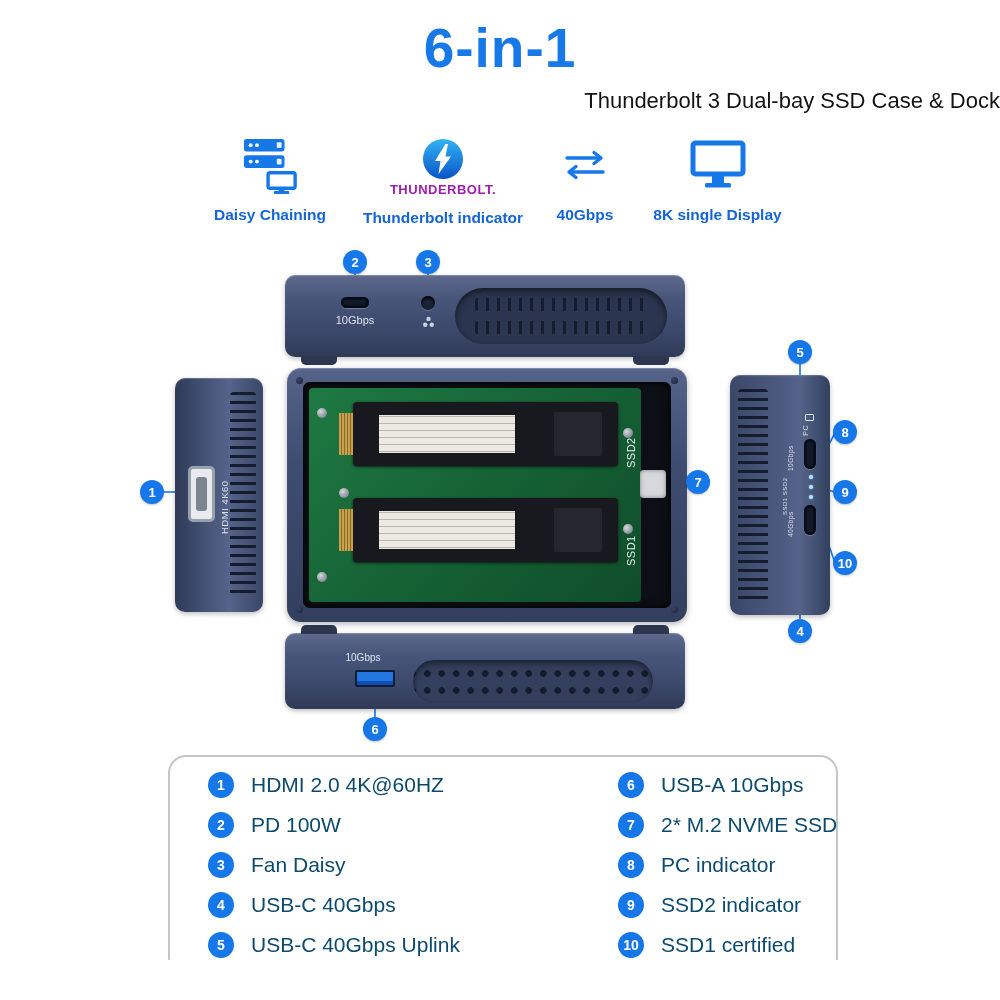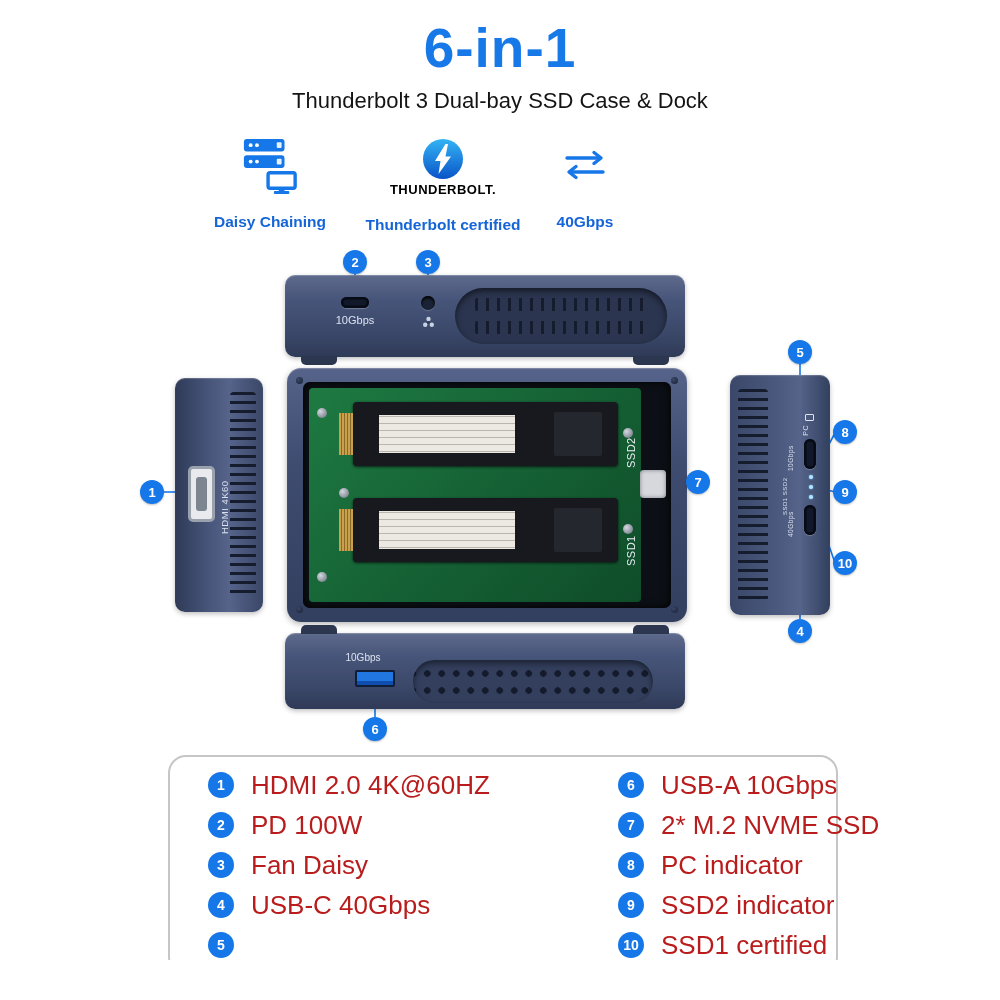--- a/index.html
+++ b/index.html
@@ -4,28 +4,28 @@
 <style>
   html,body{margin:0;padding:0;background:#fff;}
   .canvas{
     position:relative;width:1000px;height:960px;margin:0 auto;
     background:#fff;overflow:hidden;
     font-family:"Liberation Sans",sans-serif;color:#161616;
   }
   
   .title{position:absolute;top:16px;left:0;width:100%;text-align:center;
     font-size:55px;font-weight:800;color:#1778e8;letter-spacing:1px;}
-  .subtitle{position:absolute;top:88px;left:0;width:100%;text-align:center;
+  .subtitle{position:absolute;top:88px;left:0;width:100%;text-align:right;
     font-size:22px;color:#141414;}
   
   .feature{position:absolute;display:flex;flex-direction:column;align-items:center;}
   .icon-box{height:58px;display:flex;align-items:center;justify-content:center;}
   .icon-box.short{height:46px;}
-  .feature-label{margin-top:19px;font-size:15.5px;font-weight:bold;color:#1565d8;text-align:left;}
-  .tb-brand{font-size:13px;font-weight:bold;color:#000000;letter-spacing:.5px;}
+  .feature-label{margin-top:12px;font-size:15.5px;font-weight:bold;color:#1565d8;text-align:left;}
+  .tb-brand{font-size:13px;font-weight:bold;color:#a21caf;letter-spacing:.5px;}
   
   .body-h{position:absolute;border-radius:10px;
     background:linear-gradient(180deg,#5e6a8c 0%,#47557a 30%,#3a4768 72%,#2f3a57 100%);
     box-shadow:0 2px 5px rgba(0,0,0,.25), inset 0 1px 1px rgba(255,255,255,.25);}
   .body-v{position:absolute;border-radius:10px;
     background:linear-gradient(90deg,#2f3a57 0%,#47557a 38%,#56638a 62%,#3a4768 100%);
     box-shadow:0 2px 5px rgba(0,0,0,.25), inset 0 1px 1px rgba(255,255,255,.2);}
   .foot{position:absolute;width:36px;height:9px;background:#2c364e;}
   .foot.bottom{bottom:-8px;border-radius:0 0 5px 5px;}
   .foot.top{top:-8px;border-radius:5px 5px 0 0;}
@@ -103,21 +103,21 @@
   .lines-overlay{position:absolute;left:0;top:0;width:1000px;height:1000px;pointer-events:none;}
   
   .legend{position:absolute;left:168px;top:755px;width:670px;height:220px;
     border:2px solid #c6c6c6;border-radius:18px;box-sizing:border-box;background:#fff;}
   .legend-col{position:absolute;top:15px;display:flex;flex-direction:column;gap:14px;}
   .legend-col.left{left:38px;}
   .legend-col.right{left:448px;}
   .legend-row{display:flex;align-items:center;gap:17px;height:26px;}
   .legend-num{width:26px;height:26px;border-radius:50%;background:#1677e8;color:#fff;
     font-weight:700;font-size:14px;display:flex;align-items:center;justify-content:center;flex:0 0 26px;}
-  .legend-text{font-size:26px;color:#b91c1c;white-space:nowrap;}
+  .legend-text{font-size:21px;color:#0c4a6e;white-space:nowrap;}
 </style>
 </head>
 <body>
 
 <div class="canvas">
 
   <div class="title">6-in-1</div>
   <div class="subtitle">Thunderbolt 3 Dual-bay SSD Case &amp; Dock</div>
 
   <div class="feature" style="left:200px;top:136px;width:140px;">
@@ -146,35 +146,45 @@
             <linearGradient id="tbg" x1="0" y1="0" x2="0" y2="1">
           <stop offset="0" stop-color="#33b4f4"></stop>
               <stop offset="1" stop-color="#0a54c8"></stop>
         </linearGradient>
           </defs>
         <circle cx="21" cy="21" r="20" fill="url(#tbg)"></circle>
         <path d="M23.5 6 L13 23 h5.5 L16.5 36 L29 18.5 h-5.5 L26 6 Z" fill="#fff"></path>
       </svg>
     </div>
     <div class="tb-brand">THUNDERBOLT.</div>
-    <div class="feature-label">Thunderbolt certified</div>
+    <div class="feature-label">Thunderbolt indicator</div>
   </div>
 
   <div class="feature" style="left:535px;top:136px;width:100px;">
     <div class="icon-box">
       <svg width="46" height="30" viewBox="0 0 46 30" fill="none" stroke="#1677e8" stroke-width="3.4" stroke-linecap="round" stroke-linejoin="round">
         <path d="M5 8 H37"></path>
           <path d="M32 2.5 L39 8 L32 13.5"></path>
         <path d="M41 22 H9"></path>
           <path d="M14 16.5 L7 22 L14 27.5"></path>
       </svg>
     </div>
     <div class="feature-label">40Gbps</div>
   </div>
 
+  <div class="feature" style="left:645px;top:136px;width:145px;">
+    <div class="icon-box">
+      <svg width="56" height="50" viewBox="0 0 56 50">
+        <rect x="3" y="3" width="50" height="31" rx="2.5" fill="none" stroke="#1677e8" stroke-width="5"></rect>
+        <rect x="22" y="36" width="12" height="7" fill="#1677e8"></rect>
+        <rect x="15" y="43" width="26" height="4.5" rx="1.5" fill="#1677e8"></rect>
+      </svg>
+    </div>
+    <div class="feature-label">8K single Display</div>
+  </div>
 
   <svg class="lines-overlay" viewBox="0 0 1000 1000">
     <g stroke="#1677e8" stroke-width="1.6" fill="none">
       <path d="M355 274 L355 296"></path>
       <path d="M428 274 L428 294"></path>
       <path d="M164 492 L177 492"></path>
       <path d="M800 364 L800 377"></path>
       <path d="M800 613 L800 619"></path>
       <path d="M375 688 L375 717"></path>
       <path d="M604 434 L686 434 M604 530 L686 530 M686 434 L686 530"></path>
@@ -282,20 +292,21 @@
       <div class="legend-row">
         <div class="legend-num">3</div>
         <div class="legend-text">Fan Daisy</div>
       </div>
       <div class="legend-row">
         <div class="legend-num">4</div>
         <div class="legend-text">USB-C 40Gbps</div>
       </div>
       <div class="legend-row">
         <div class="legend-num">5</div>
+        <div class="legend-text">USB-C 40Gbps Uplink</div>
       </div>
     </div>
     <div class="legend-col right">
       <div class="legend-row">
         <div class="legend-num">6</div>
         <div class="legend-text">USB-A 10Gbps</div>
       </div>
       <div class="legend-row">
         <div class="legend-num">7</div>
         <div class="legend-text">2* M.2 NVME SSD</div>

